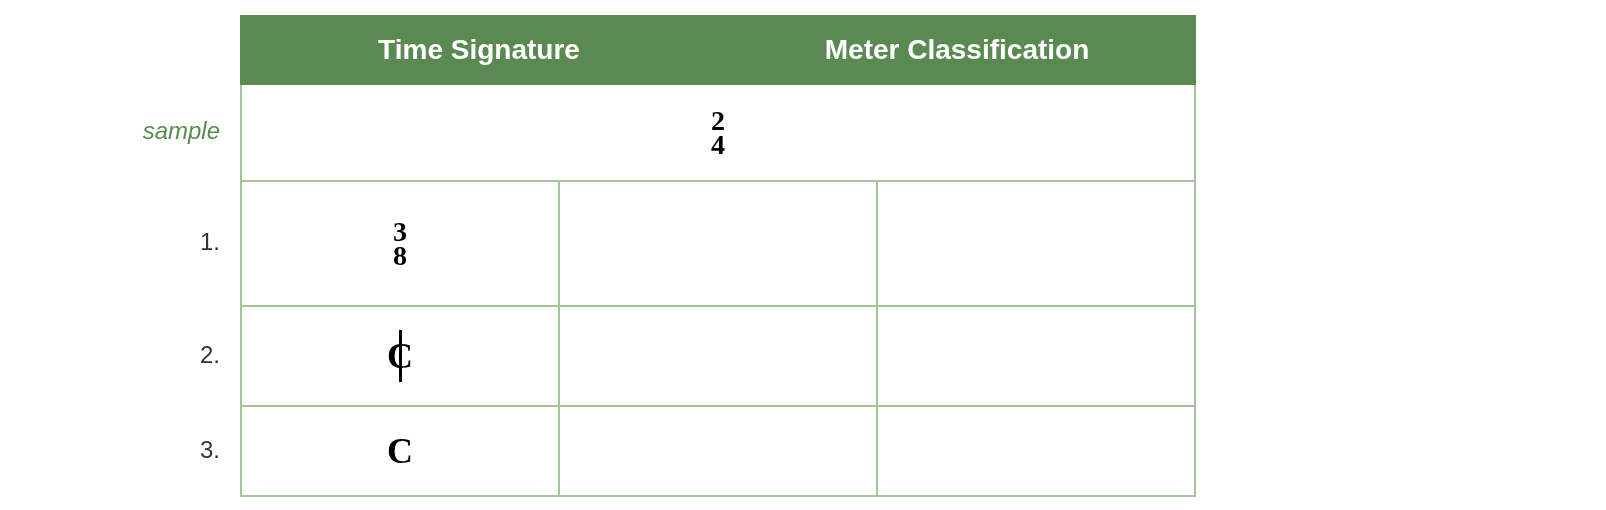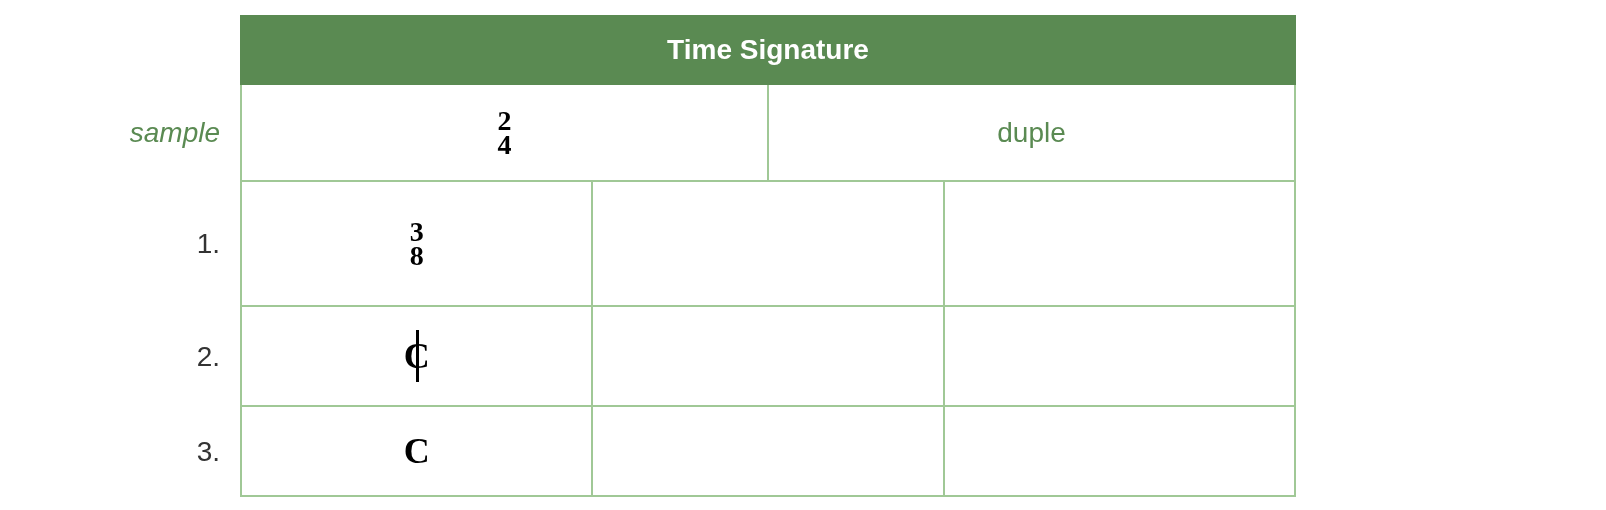--- a/index.html
+++ b/index.html
@@ -11,21 +11,21 @@
       font-family: Arial, sans-serif;
       background: #fff;
       width: 1606px;
       height: 510px;
       position: relative;
     }
     .table-container {
       position: absolute;
       left: 240px;
       top: 15px;
-      width: 1056px;
+      width: 956px;
     }
     .header-row {
       display: flex;
       background: #5a8a52;
       height: 70px;
       align-items: center;
     }
     .header-cell {
       flex: 1;
       text-align: center;
@@ -94,50 +94,50 @@
       top: -5px;
       bottom: -5px;
       width: 3px;
       background: #000;
     }
     .row-label {
       position: absolute;
       right: 100%;
       margin-right: 20px;
       color: #333;
-      font-size: 28px;
+      font-size: 24px;
       font-family: "Comic Sans MS", "Trebuchet MS", sans-serif;
       white-space: nowrap;
     }
     .row-label.sample-label {
       color: #5a8a52;
       font-style: italic;
     }
     .row-wrapper {
       position: relative;
     }
   </style>
 </head>
 <body>
 
 <div class="table-container">
   <div class="header-row">
     <div class="header-cell">Time Signature</div>
+    <div class="header-cell">Meter Classification</div>
   </div>
 
   <div class="row-wrapper">
     <div class="row-label sample-label" style="top: 32px;">sample</div>
     <div class="data-row sample">
       <div class="data-cell">
         <div class="time-sig">
           <span class="top">2</span>
           <span class="bottom">4</span>
         </div>
       </div>
-      <div class="data-cell">duple</div>
     </div>
   </div>
 
   <div class="row-wrapper">
     <div class="row-label" style="top: 46px;">1.</div>
     <div class="data-row row1">
       <div class="data-cell">
         <div class="time-sig">
           <span class="top">3</span>
           <span class="bottom">8</span>

